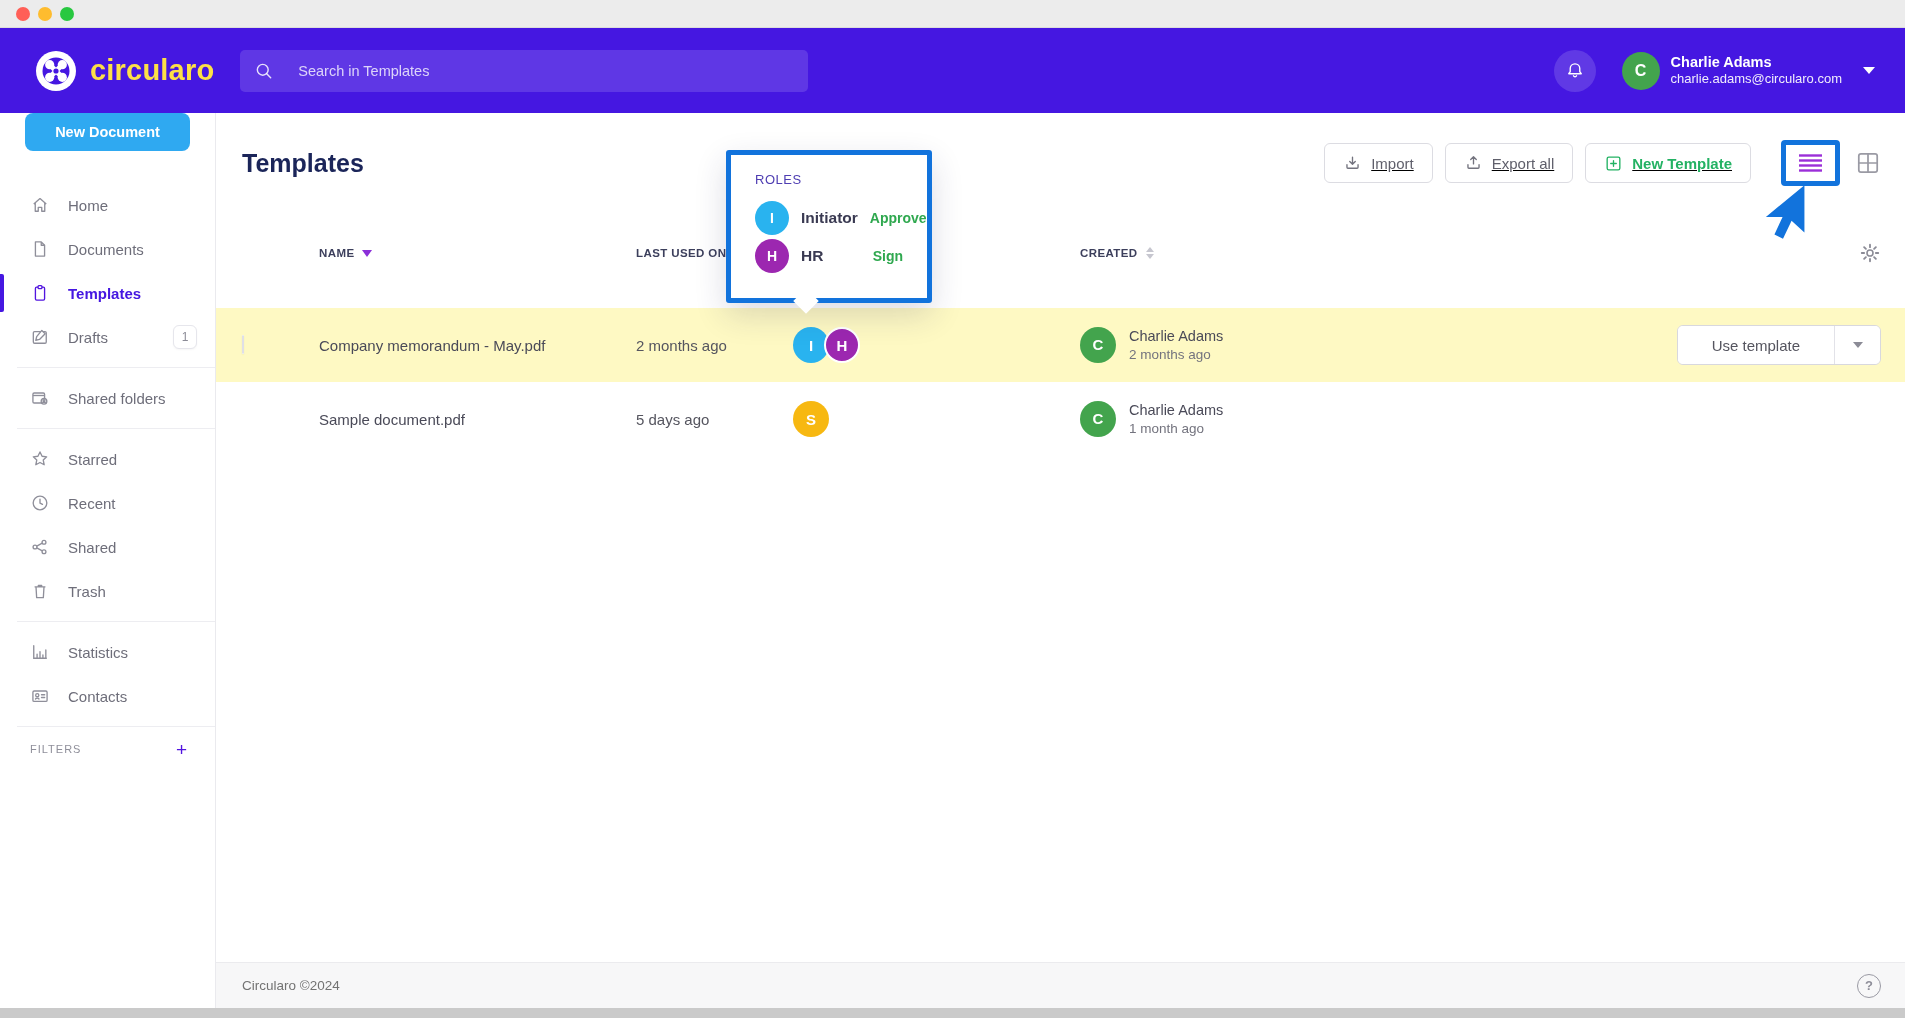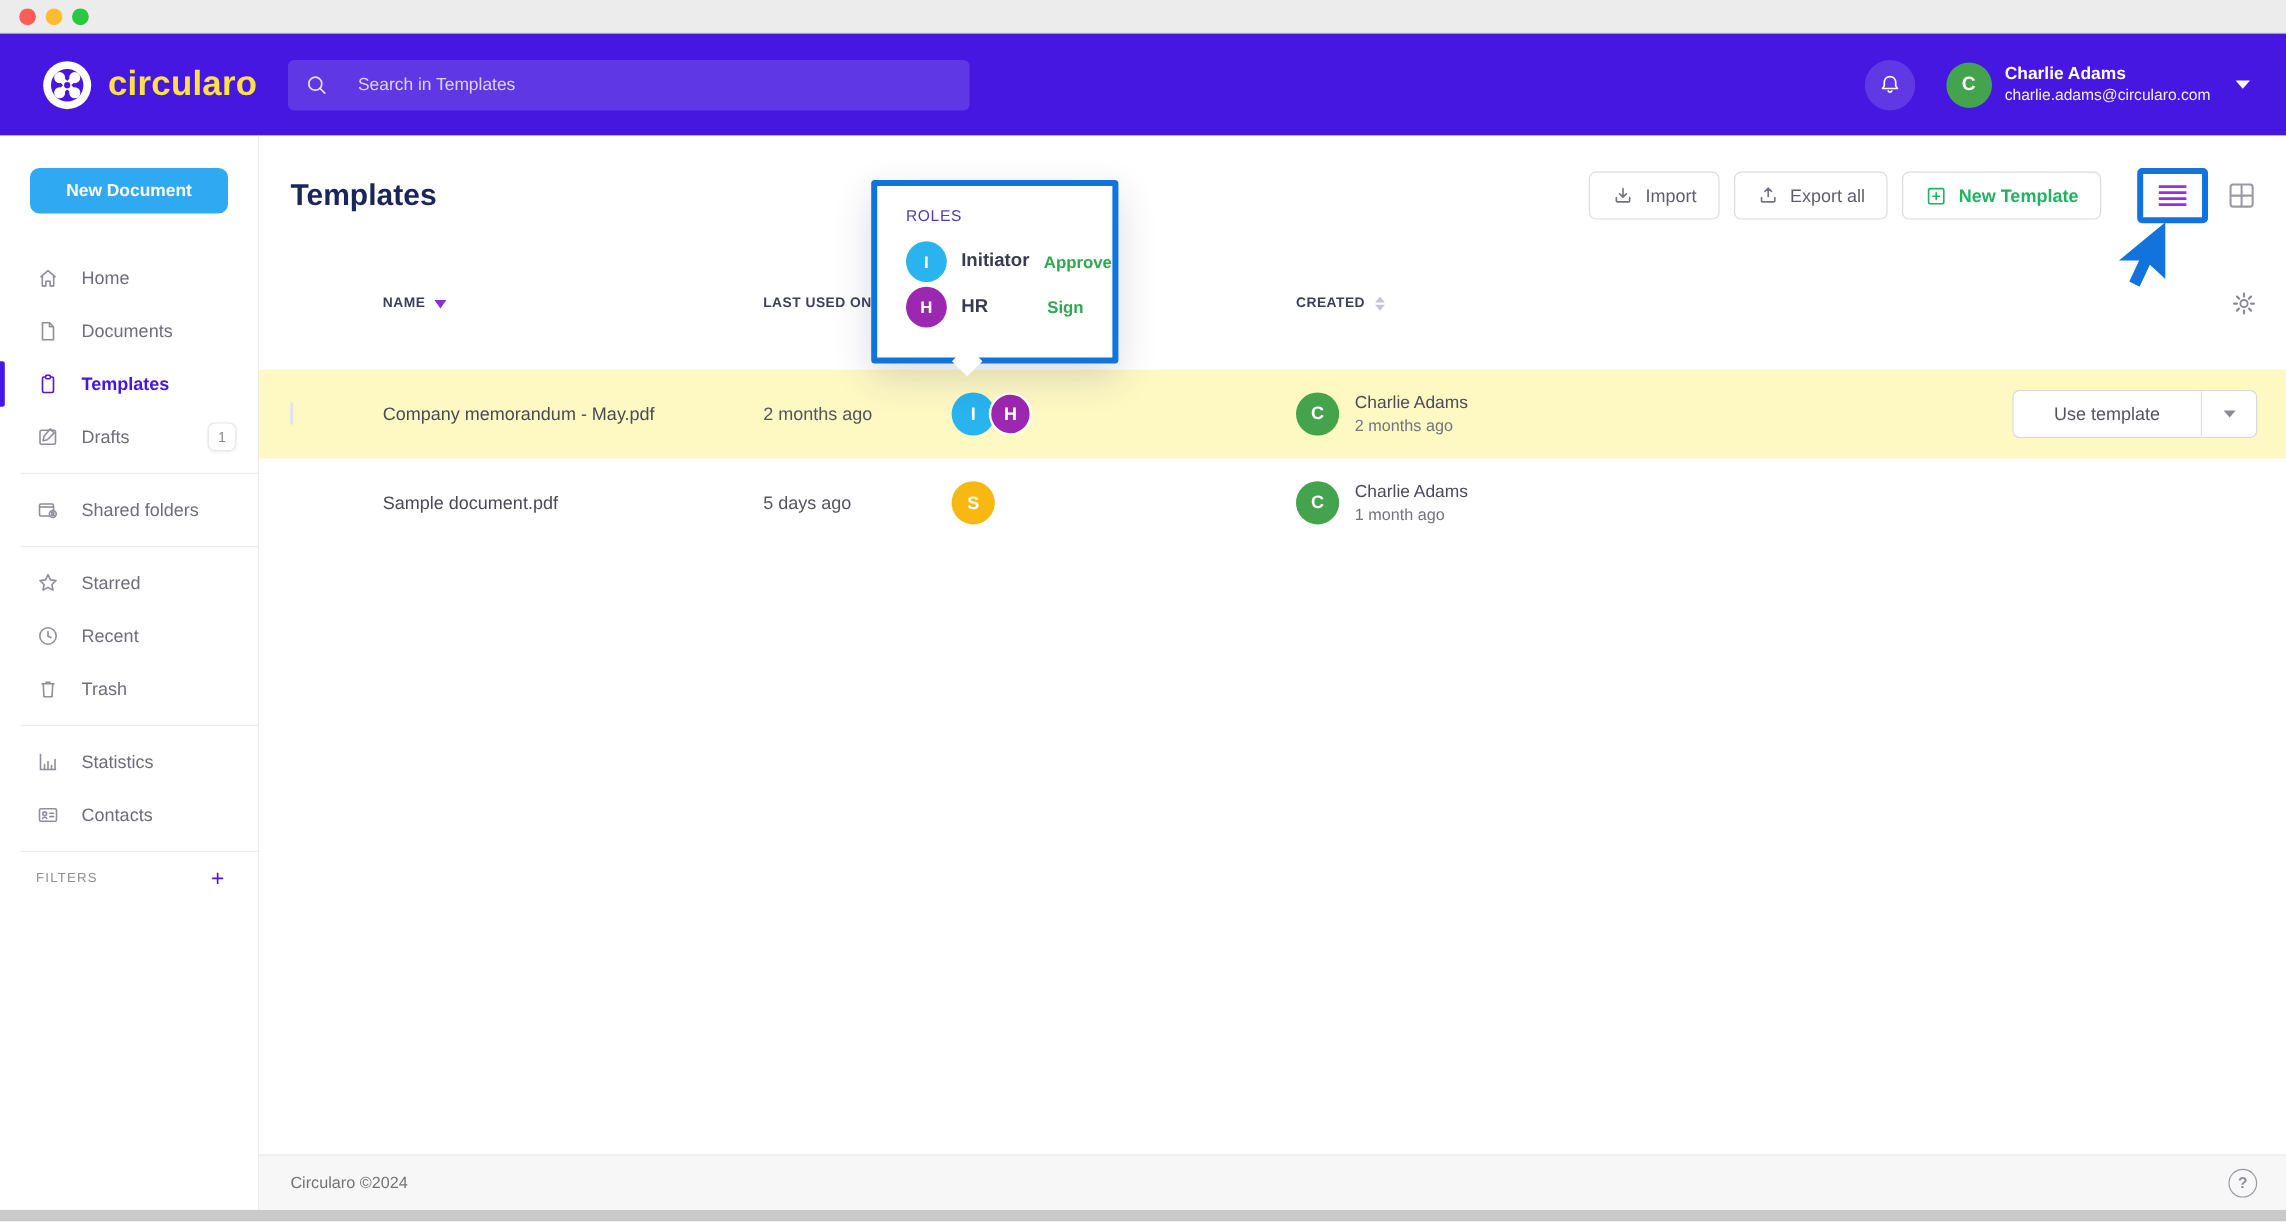--- a/index.html
+++ b/index.html
@@ -23,37 +23,37 @@
   .user { display:flex; align-items:center; gap:11px; cursor:pointer; }
   .avatar { border-radius:50%; color:#fff; font-weight:700; display:flex; align-items:center; justify-content:center; }
   .avatar.u { width:38px; height:38px; font-size:16px; }
   .user-text { color:#fff; line-height:1.25; }
   .user-name { font-size:14.5px; font-weight:600; }
   .user-email { font-size:13px; opacity:.92; }
   .caret-down { width:0; height:0; border-left:6px solid transparent; border-right:6px solid transparent; border-top:7px solid #fff; margin-left:10px; }
 
   
   .app { display:flex; height:895px; }
-  .sidebar { width:216px; background:#fff; border-right:1px solid #eaeaee; padding-top:27px; flex:none; }
+  .sidebar { width:216px; background:#fff; border-right:1px solid #eaeaee; flex:none; }
   .new-doc { display:block; margin-left:25px; width:165px; height:38px; background:#2fa9f1; color:#fff; border:none; border-radius:8px; font-size:14.5px; font-weight:700; font-family:inherit; cursor:pointer; }
   .nav { margin-top:32px; }
   .nav-item { display:flex; align-items:center; height:44px; padding-left:30px; gap:18px; color:#6e6e7a; font-size:15px; cursor:pointer; position:relative; text-decoration:none; }
   .nav-item svg { flex:none; }
   .nav-item.active { color:#4517e1; font-weight:600; }
   .nav-item.active::before { content:""; position:absolute; left:0; top:3px; bottom:3px; width:4px; background:#4517e1; border-radius:0 2px 2px 0; }
   .badge { margin-left:auto; margin-right:18px; min-width:24px; height:24px; border:1px solid #e6e6ec; border-radius:6px; background:#fff; color:#8b8b96; font-size:12px; display:flex; align-items:center; justify-content:center; box-shadow:0 1px 2px rgba(0,0,0,.04); }
   .sep { height:1px; background:#ededf1; margin:8px 0 8px 17px; }
   .filters-row { display:flex; align-items:center; height:28px; padding:0 28px 0 30px; margin-top:6px; }
   .filters-label { font-size:11px; letter-spacing:1px; color:#8f8f9a; }
   .plus-btn { margin-left:auto; color:#5214df; font-size:19px; line-height:1; background:none; border:none; cursor:pointer; font-family:inherit; }
 
   .main { flex:1; position:relative; background:#fff; }
   .page-head { display:flex; align-items:center; padding:27px 24px 0 26px; }
   .page-title { font-size:25px; font-weight:800; color:#1b2559; }
-  .head-actions { margin-left:auto; display:flex; align-items:center; gap:12px; }
+  .head-actions { margin-left:auto; display:flex; align-items:center; gap:12px;text-decoration:underline; }
   .btn { height:40px; background:#fff; border:1px solid #dcdce2; border-radius:6px; display:flex; align-items:center; gap:9px; padding:0 18px; font-size:15px; color:#5f5f6b; font-family:inherit; cursor:pointer; }
   .btn.green-btn { color:#23b263; font-weight:600; }
   .view-toggle-list { width:59px; height:46px; border:5px solid #1273dc; border-radius:4px; background:#fff; margin-left:18px; display:flex; align-items:center; justify-content:center; cursor:pointer; padding:0; }
   .view-toggle-grid { background:none; border:none; cursor:pointer; margin-left:3px; display:flex; padding:0; }
 
   
   .table-head, .row { display:grid; grid-template-columns:64px 330px 157px 287px 340px 1fr; align-items:center; padding:0 24px 0 26px; }
   .table-head { margin-top:56px; }
   .th { font-size:11.5px; font-weight:700; letter-spacing:.4px; color:#3c3f5c; display:flex; align-items:center; gap:8px; }
   .th.name-h { padding-left:13px; }
@@ -201,20 +201,29 @@
         <span>Starred</span>
       </a>
       <a class="nav-item">
         <svg width="20" height="20" viewBox="0 0 24 24" fill="none" stroke="#8f8f9a" stroke-width="1.6" stroke-linecap="round">
             <circle cx="12" cy="12" r="8.2"></circle>
             <path d="M12 7.5V12l3 1.7"></path>
           </svg>
         <span>Recent</span>
       </a>
       <a class="nav-item">
+        <svg width="20" height="20" viewBox="0 0 24 24" fill="none" stroke="#8f8f9a" stroke-width="1.6">
+            <circle cx="6" cy="12" r="2.3"></circle>
+            <circle cx="16.8" cy="6.3" r="2.3"></circle>
+            <circle cx="16.8" cy="17.7" r="2.3"></circle>
+            <path d="M8.1 11 14.7 7.4M8.1 13l6.6 3.6"></path>
+          </svg>
+        <span>Shared</span>
+      </a>
+      <a class="nav-item">
         <svg width="20" height="20" viewBox="0 0 24 24" fill="none" stroke="#8f8f9a" stroke-width="1.6" stroke-linejoin="round">
             <path d="M5.5 7h13M10 7V5.4h4V7M7.2 7l.8 13h8l.8-13"></path>
           </svg>
         <span>Trash</span>
       </a>
       <div class="sep"></div>
       <a class="nav-item">
         <svg width="20" height="20" viewBox="0 0 24 24" fill="none" stroke="#8f8f9a" stroke-width="1.6" stroke-linecap="round">
             <path d="M4.5 4.5v15h15"></path>
             <path d="M8.5 19.5v-5M12 19.5v-8M15.5 19.5v-4M19 19.5v-10"></path>

